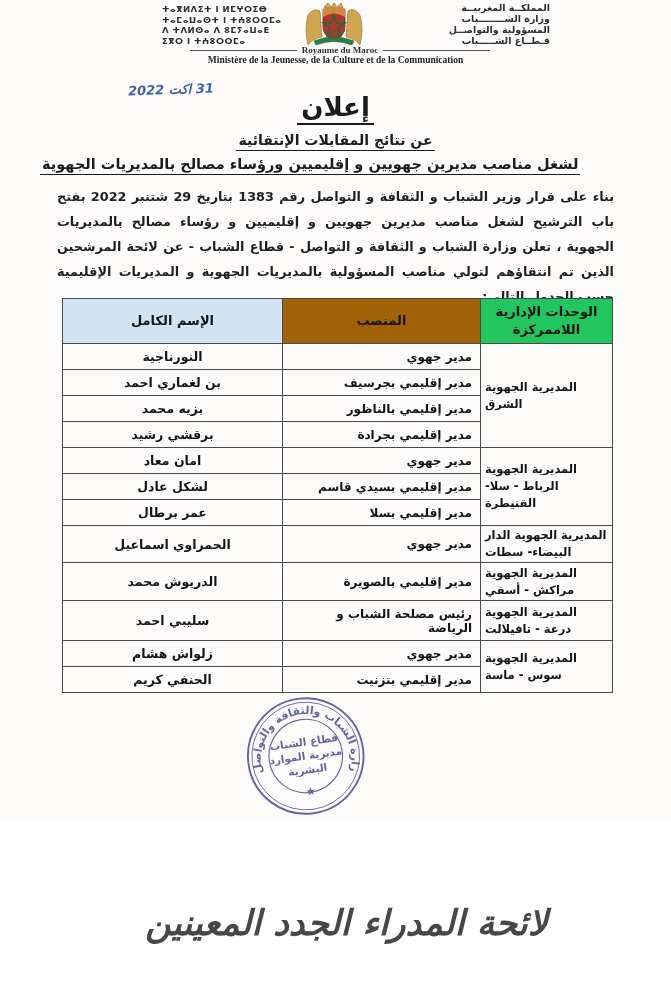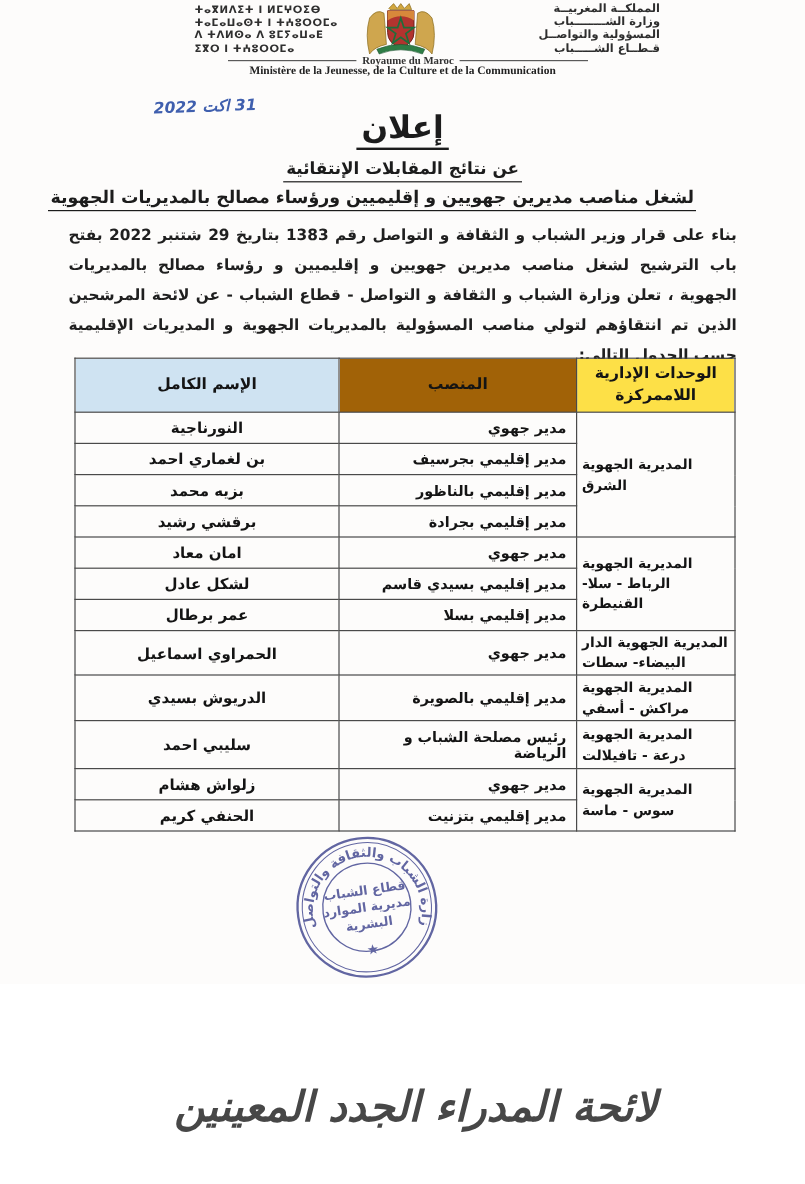--- a/index.html
+++ b/index.html
@@ -112,21 +112,21 @@
     <div class="body-par">بناء على قرار وزير الشباب و الثقافة و التواصل رقم 1383 بتاريخ 29 شتنبر 2022 بفتح باب الترشيح لشغل مناصب مديرين جهويين و إقليميين و رؤساء مصالح بالمديريات الجهوية ، تعلن وزارة الشباب و الثقافة و التواصل - قطاع الشباب - عن لائحة المرشحين الذين تم انتقاؤهم لتولي مناصب المسؤولية بالمديريات الجهوية و المديريات الإقليمية حسب الجدول التالي:</div>
 
     <table class="appoint">
       <colgroup>
           <col class="c-unit">
           <col class="c-pos">
           <col class="c-name">
         </colgroup>
       <thead>
         <tr>
-          <th style="background:#fde047">الوحدات الإدارية اللاممركزة</th>
+          <th style="background:#22c55e">الوحدات الإدارية اللاممركزة</th>
           <th style="background:#a16207">المنصب</th>
           <th style="background:#cfe3f2">الإسم الكامل</th>
         </tr>
       </thead>
       <tbody>
         <tr class="r26">
           <td class="unit" rowspan="4">المديرية الجهوية الشرق</td>
           <td class="pos">مدير جهوي</td>
           <td class="name">النورناجية</td>
         </tr>
@@ -159,21 +159,21 @@
 
         <tr class="r37">
           <td class="unit">المديرية الجهوية الدار البيضاء- سطات</td>
           <td class="pos">مدير جهوي</td>
           <td class="name">الحمراوي اسماعيل</td>
         </tr>
 
         <tr class="r38">
           <td class="unit">المديرية الجهوية مراكش - أسفي</td>
           <td class="pos">مدير إقليمي بالصويرة</td>
-          <td class="name">الدريوش بسيدي</td>
+          <td class="name">الدريوش محمد</td>
         </tr>
 
         <tr class="r40">
           <td class="unit">المديرية الجهوية درعة - تافيلالت</td>
           <td class="pos">رئيس مصلحة الشباب و الرياضة</td>
           <td class="name">سليبي احمد</td>
         </tr>
 
         <tr class="r26">
           <td class="unit" rowspan="2">المديرية الجهوية سوس - ماسة</td>

